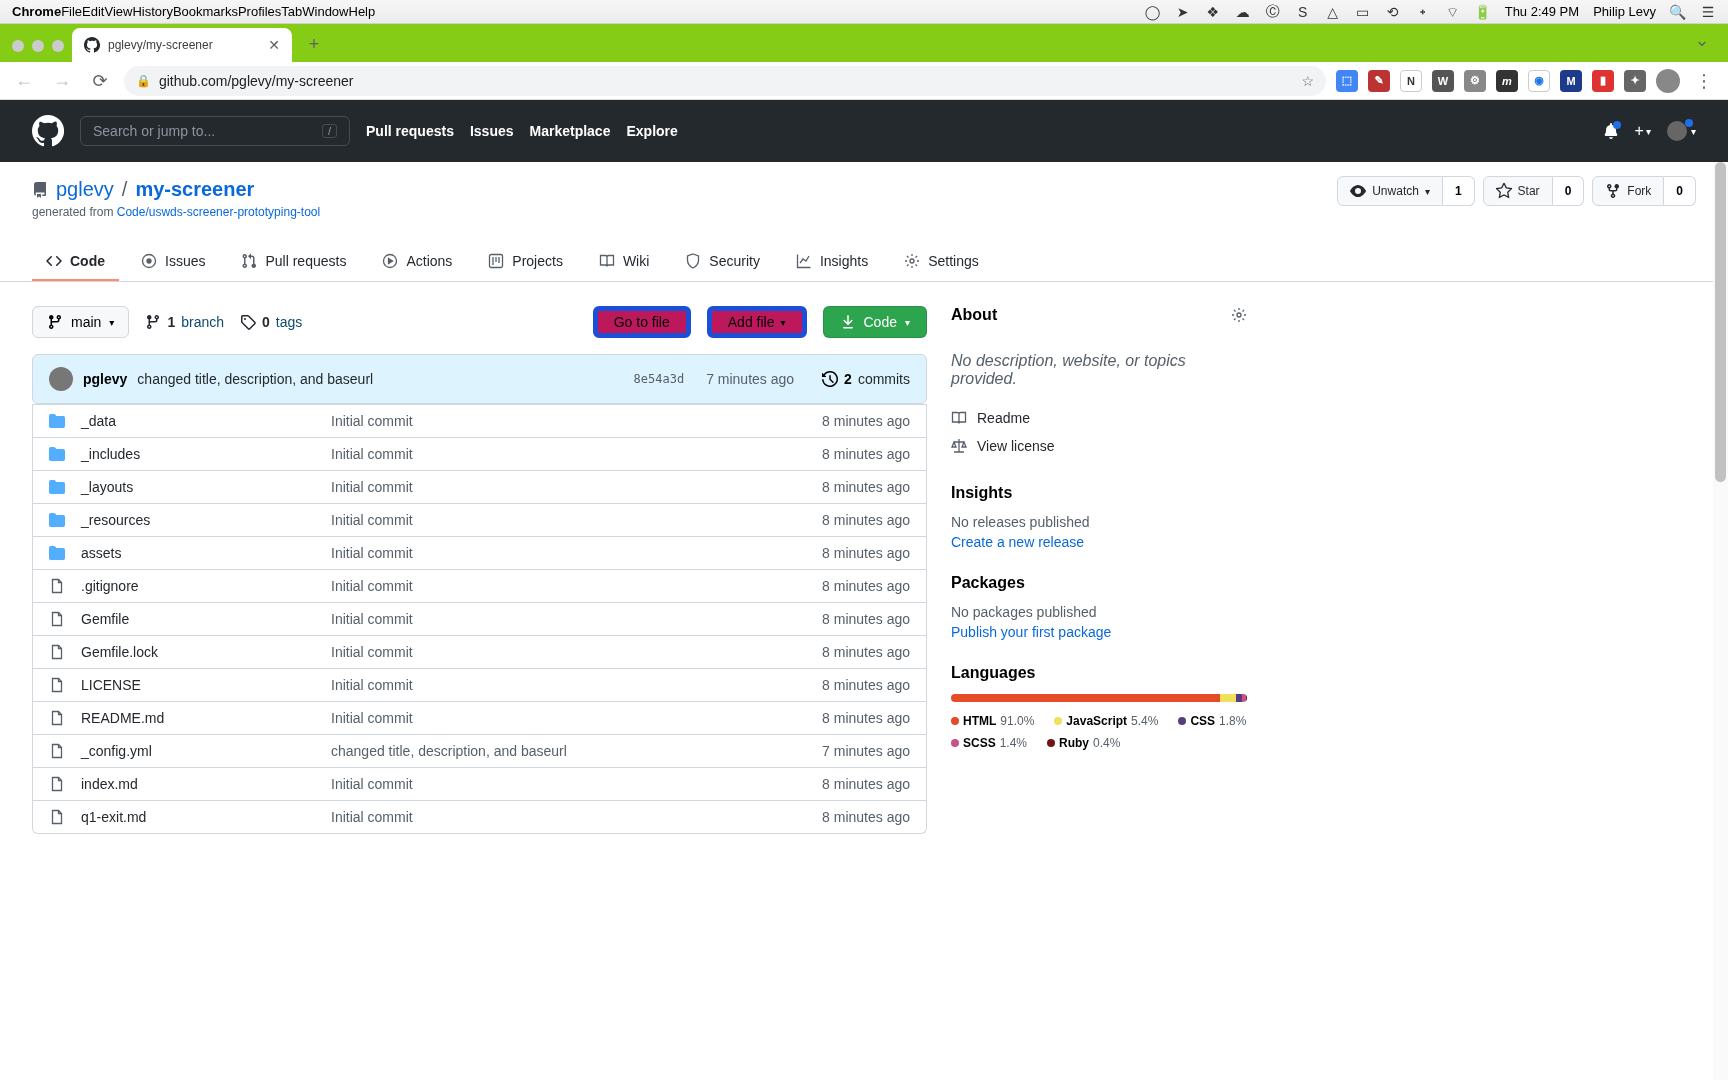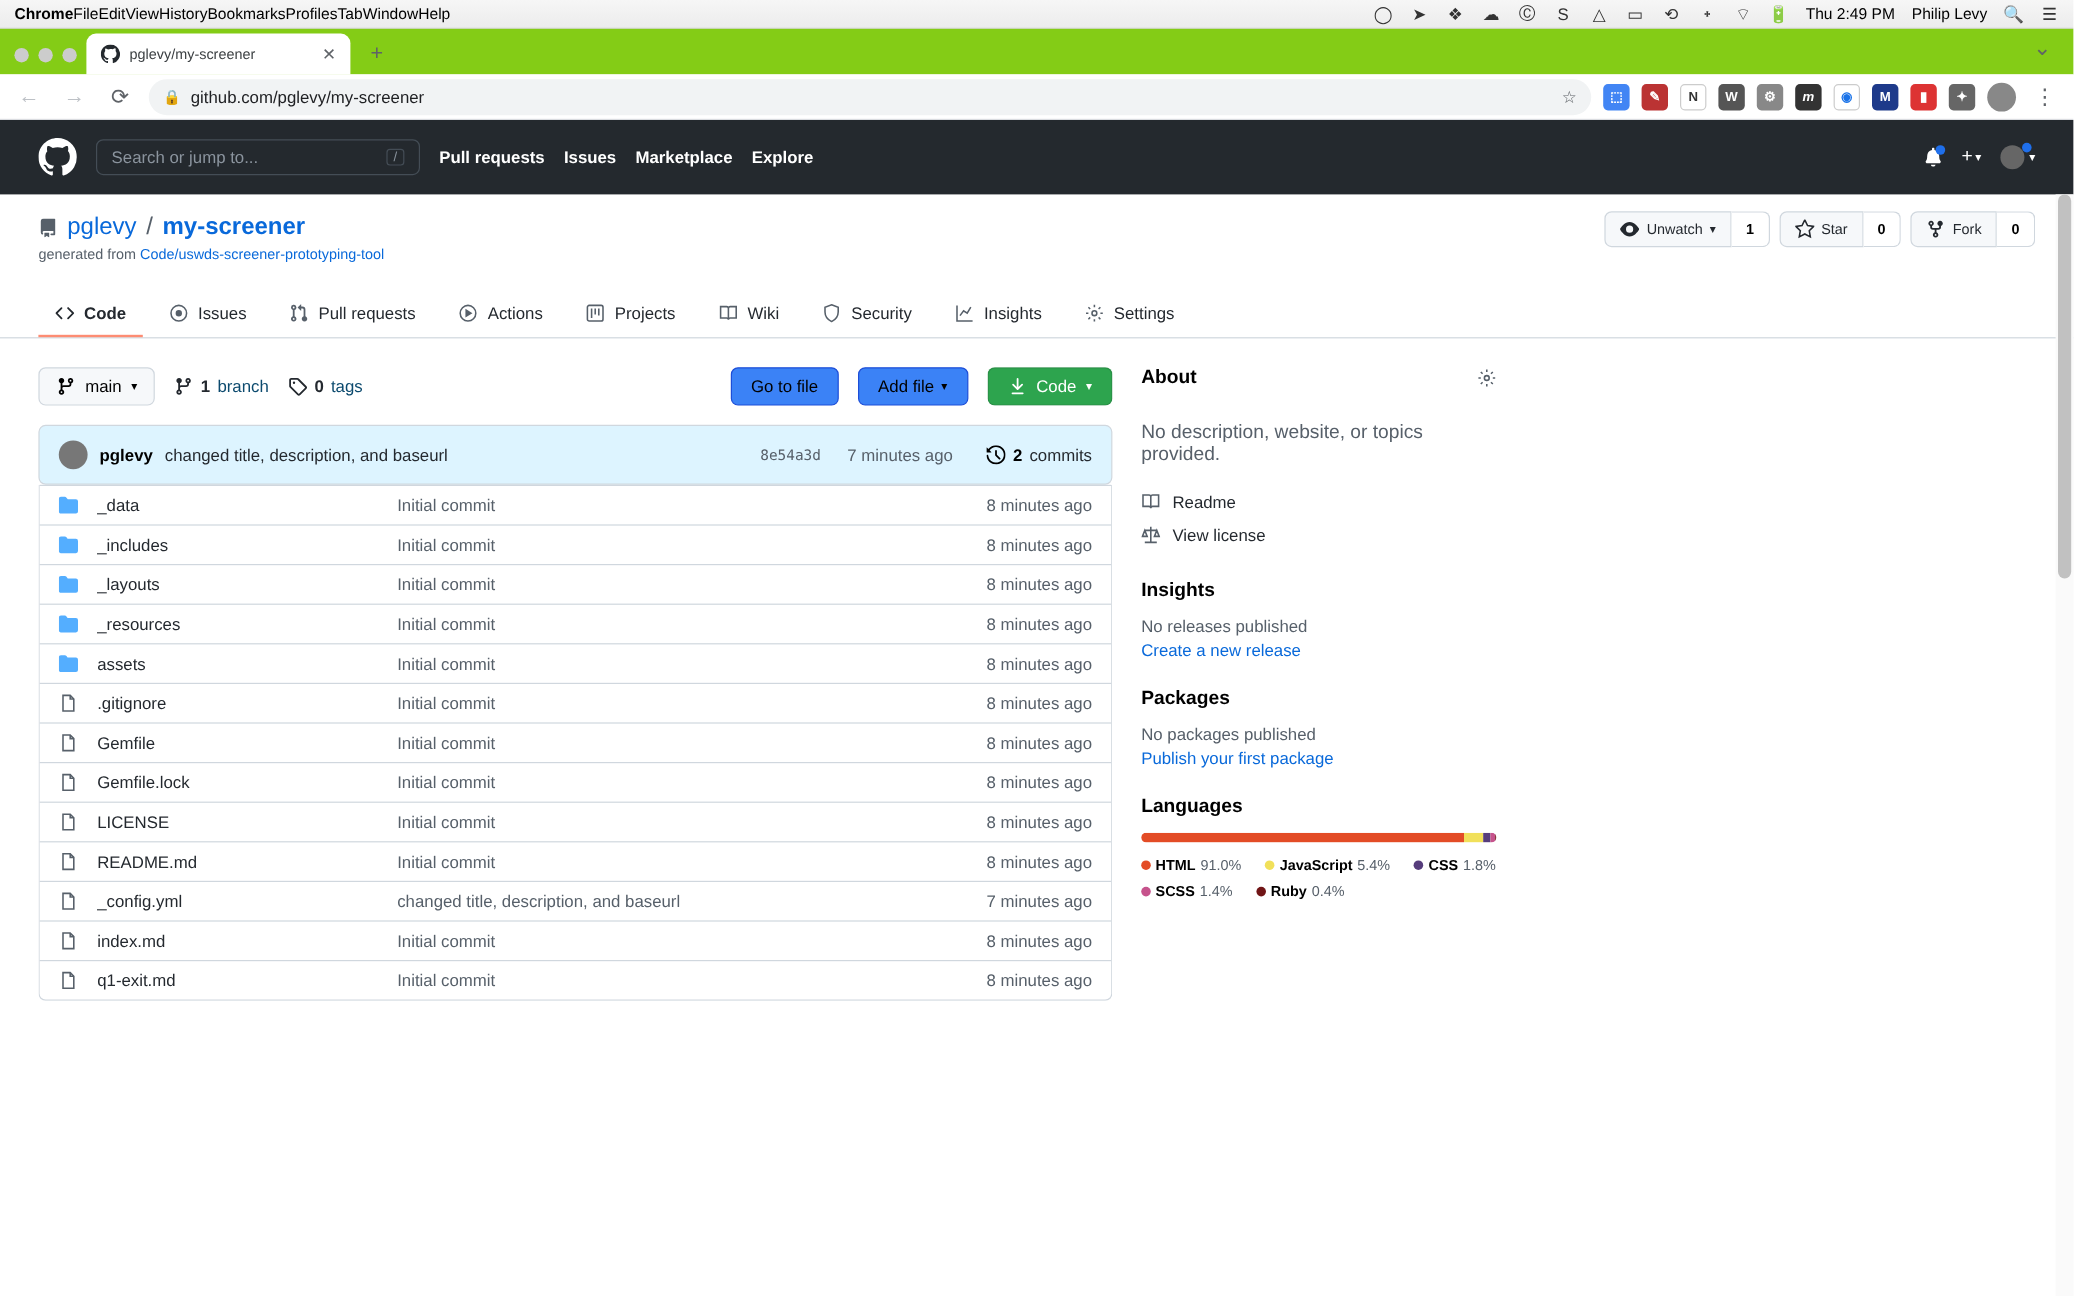--- a/index.html
+++ b/index.html
@@ -74,21 +74,21 @@
 .main { display: flex; padding: 24px 32px; gap: 24px; }
 .primary { flex: 1; max-width: 895px; }
 .sidebar { width: 296px; }
 
 .file-nav { display: flex; align-items: center; gap: 16px; margin-bottom: 16px; }
 .branch-btn { height: 32px; border: 1px solid #d0d7de; border-radius: 6px; background: #f6f8fa; display: flex; align-items: center; padding: 0 14px; gap: 8px; font-size: 14px; font-weight: 500; }
 .meta-link { display: flex; align-items: center; gap: 6px; font-size: 14px; color: #24292f; }
 .meta-link b { font-weight: 600; }
 .meta-link span.light { color: #0c4a6e; }
 .file-nav .spacer { flex: 1; }
-.btn-secondary { height: 32px; border: 1px solid #1d4ed8; border-radius: 6px; background: #3b82f6; display: flex; align-items: center; padding: 0 16px; font-size: 14px; font-weight: 500; gap: 6px; }
+.btn-secondary { height: 32px; border: 5px solid #1d4ed8; border-radius: 6px; background: #be185d; display: flex; align-items: center; padding: 0 16px; font-size: 14px; font-weight: 500; gap: 6px; }
 .btn-primary { height: 32px; border: 1px solid rgba(27,31,36,.15); border-radius: 6px; background: #2da44e; color: #fff; display: flex; align-items: center; padding: 0 16px; font-size: 14px; font-weight: 500; gap: 8px; }
 
 .commit-box { border: 1px solid #d0d7de; border-radius: 6px; background: #ddf4ff; display: flex; align-items: center; padding: 12px 16px; gap: 10px; font-size: 14px; }
 .commit-box .av { width: 24px; height: 24px; border-radius: 50%; background: #777; }
 .commit-box .author { font-weight: 600; }
 .commit-box .msg { color: #24292f; }
 .commit-box .hash { margin-left: auto; color: #57606a; font-size: 12px; font-family: monospace; }
 .commit-box .time { color: #57606a; font-size: 14px; margin-left: 12px; }
 .commit-box .commits { margin-left: 18px; display: flex; align-items: center; gap: 6px; }
 .commit-box .commits b { font-weight: 600; }
@@ -99,21 +99,21 @@
 .file-row .icon.file { color: #57606a; }
 .file-row .name { width: 250px; color: #24292f; }
 .file-row .name a { color: inherit; text-decoration: none; }
 .file-row .commit-msg { flex: 1; color: #57606a; }
 .file-row .age { color: #57606a; text-align: right; }
 
 
 .sb-section { margin-bottom: 24px; }
 .sb-head { display: flex; align-items: center; justify-content: space-between; margin-bottom: 12px; }
 .sb-head h2 { font-size: 16px; font-weight: 600; }
-.sb-desc { color: #57606a; font-size: 16px; margin-bottom: 16px; margin-top: 28px; }
+.sb-desc { color: #57606a; font-style: italic; font-size: 16px; margin-bottom: 16px; margin-top: 28px; }
 .sb-link { display: flex; align-items: center; gap: 10px; font-size: 14px; color: #24292f; padding: 6px 0; }
 .sb-link .ico { color: #57606a; width: 16px; }
 .sb-muted { font-size: 14px; color: #57606a; margin-bottom: 4px; }
 .sb-blue { font-size: 14px; color: #0969da; }
 
 .lang-bar { height: 8px; border-radius: 4px; overflow: hidden; display: flex; margin-bottom: 12px; }
 .lang-seg { height: 100%; }
 .lang-list { display: flex; flex-wrap: wrap; gap: 8px 20px; font-size: 12px; }
 .lang-item { display: flex; align-items: center; gap: 4px; }
 .lang-dot { width: 8px; height: 8px; border-radius: 50%; }

